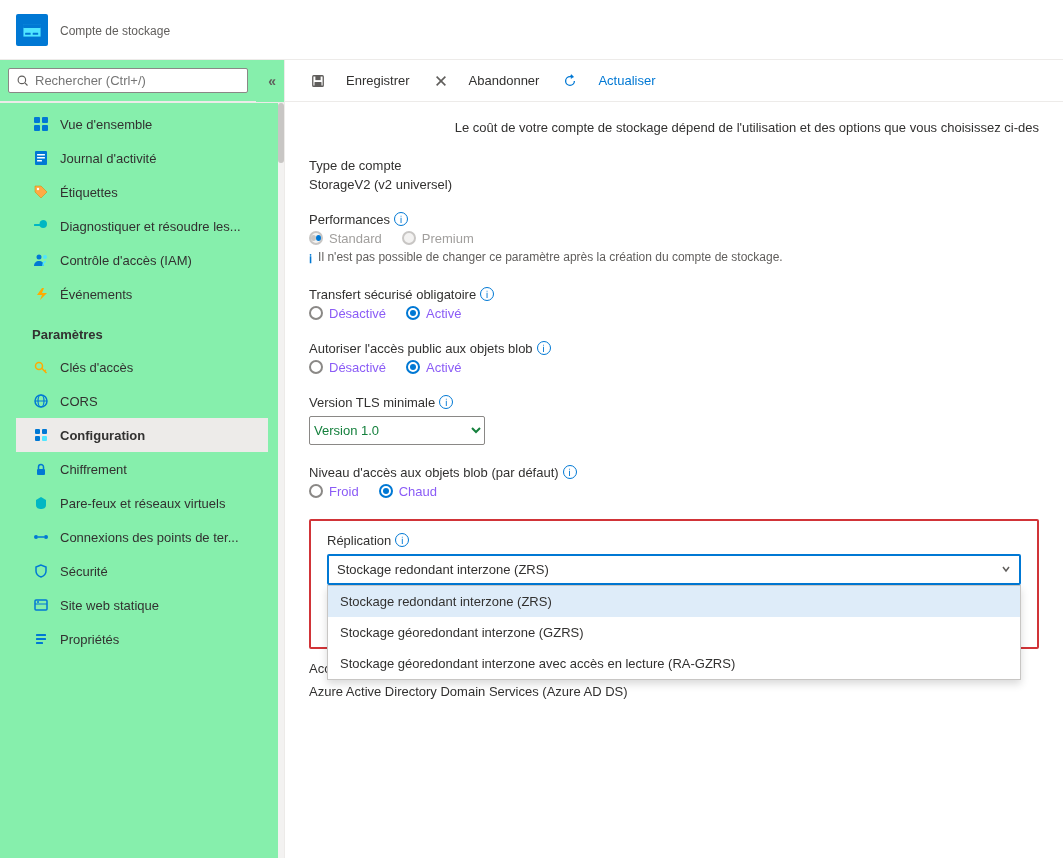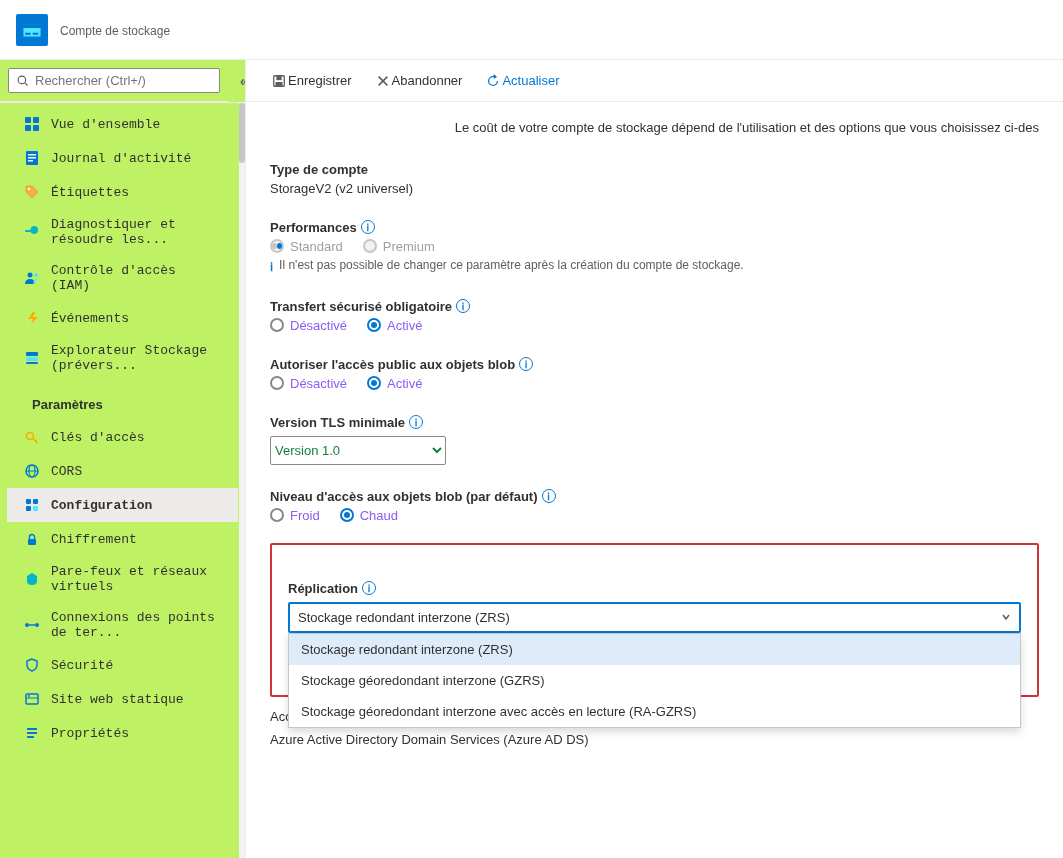--- a/index.html
+++ b/index.html
@@ -13,45 +13,45 @@
     .header-icon svg { width: 22px; height: 22px; }
     .header-title-block {}
     .header-title { font-size: 18px; font-weight: 600; color: #323130; display: flex; align-items: center; gap: 8px; }
     .header-subtitle { font-size: 12px; color: #605e5c; margin-top: 2px; }
     .pin-icon { color: #605e5c; font-size: 14px; cursor: pointer; }
 
     
     .body { display: flex; flex: 1; overflow: hidden; }
 
     
-    .sidebar { width: 246px; background: #bef264; border-right: 1px solid #edebe9; display: flex; flex-direction: column; overflow: hidden; }
+    .sidebar { width: 285px; background: #86efac; border-right: 1px solid #edebe9; display: flex; flex-direction: column; overflow: hidden; }
     .search-bar { padding: 8px 12px; border-bottom: 1px solid #edebe9; }
     .search-input-wrap { display: flex; align-items: center; border: 1px solid #8a8886; border-radius: 2px; padding: 4px 8px; background: #fff; gap: 6px; }
     .search-input-wrap input { border: none; outline: none; font-size: 13px; flex: 1; color: #323130; }
     .collapse-btn { padding: 4px 8px; cursor: pointer; color: #605e5c; font-size: 14px; font-weight: bold; }
     .search-row { display: flex; align-items: center; gap: 4px; }
     .scrollbar-area { flex: 1; overflow-y: auto; position: relative; }
     .scroll-track { position: absolute; right: 0; top: 0; width: 6px; height: 100%; background: #f3f2f1; }
     .scroll-thumb { position: absolute; right: 0; top: 0; width: 6px; height: 60px; background: #c8c6c4; border-radius: 3px; }
-    .nav-list { list-style: none; padding: 4px 7px; font-family: Liberation Mono, monospace; }
+    .nav-list { list-style: none; padding: 4px 16px; }
     .nav-item { display: flex; align-items: center; padding: 8px 16px; cursor: pointer; gap: 10px; font-size: 13px; color: #323130; }
     .nav-item.active { background: #edebe9; font-weight: 600; }
     .nav-icon { width: 18px; height: 18px; display: flex; align-items: center; justify-content: center; flex-shrink: 0; }
     .section-header { padding: 12px 32px 4px; font-weight: 600; font-size: 13px; color: #323130; }
 
     
     .main-content { flex: 1; display: flex; flex-direction: column; overflow: hidden; }
     .toolbar { display: flex; align-items: center; padding: 8px 16px; border-bottom: 1px solid #edebe9; gap: 4px; background: #fff; }
-    .toolbar-btn { display: flex; align-items: center; gap: 2px; padding: 5px 10px; cursor: pointer; font-size: 13px; color: #323130; border: none; background: transparent; border-radius: 2px; }
+    .toolbar-btn { display: flex; align-items: center; gap: 21px; padding: 5px 10px; cursor: pointer; font-size: 13px; color: #323130; border: none; background: transparent; border-radius: 2px; }
 
     .content-area { flex: 1; overflow-y: auto; padding: 16px 24px; }
     .info-text { font-size: 13px; color: #323130; margin-bottom: 20px; line-height: 1.5; text-align: right; }
 
     .form-section { margin-bottom: 20px; }
-    .form-label { font-size: 13px; font-weight: 700; color: #323130; margin-bottom: 4px; display: flex; align-items: center; gap: 4px; margin-top: 24px; }
+    .form-label { font-size: 13px; font-weight: 400; color: #323130; margin-bottom: 4px; display: flex; align-items: center; gap: 4px; }
     .form-value { font-size: 13px; color: #323130; margin-bottom: 4px; }
     .info-note { font-size: 12px; color: #605e5c; display: flex; align-items: flex-start; gap: 6px; margin-top: 4px; }
     .info-icon { color: #0078d4; font-weight: bold; flex-shrink: 0; }
 
     .radio-group { display: flex; align-items: center; gap: 20px; margin-top: 4px; }
     .radio-option { display: flex; align-items: flex-start; gap: 6px; cursor: pointer; }
     .radio-circle { width: 14px; height: 14px; border-radius: 50%; border: 2px solid #8a8886; flex-shrink: 0; display: flex; align-items: center; justify-content: center; }
     .radio-circle.selected { border-color: #0078d4; }
     .radio-circle.selected::after { content: ''; width: 6px; height: 6px; border-radius: 50%; background: #0078d4; }
     .radio-circle.disabled { border-color: #c8c6c4; background: #f3f2f1; }
@@ -168,30 +168,20 @@
             </div>
             <span>Contrôle d'accès (IAM)</span>
           </li>
           <li class="nav-item">
             <div class="nav-icon">
               <svg width="16" height="16" viewBox="0 0 16 16">
                   <path d="M9 2L4 9h5l-2 5 7-7H9l2-5z" fill="#ffaa00"></path>
                 </svg>
             </div>
             <span>Événements</span>
-          </li>
-          <li class="nav-item">
-            <div class="nav-icon">
-              <svg width="16" height="16" viewBox="0 0 16 16">
-                  <rect x="2" y="2" width="12" height="4" rx="1" fill="#0078d4"></rect>
-                  <rect x="2" y="7" width="12" height="4" rx="1" fill="#50e6ff"></rect>
-                  <rect x="2" y="12" width="12" height="2" rx="1" fill="#0078d4"></rect>
-                </svg>
-            </div>
-            <span>Explorateur Stockage (prévers...</span>
           </li>
         </ul>
 
         <div class="section-header">Paramètres</div>
 
         <ul class="nav-list">
           <li class="nav-item">
             <div class="nav-icon">
               <svg width="16" height="16" viewBox="0 0 16 16">
                   <circle cx="6" cy="7" r="3.5" fill="none" stroke="#ffaa00" stroke-width="1.5"></circle>

